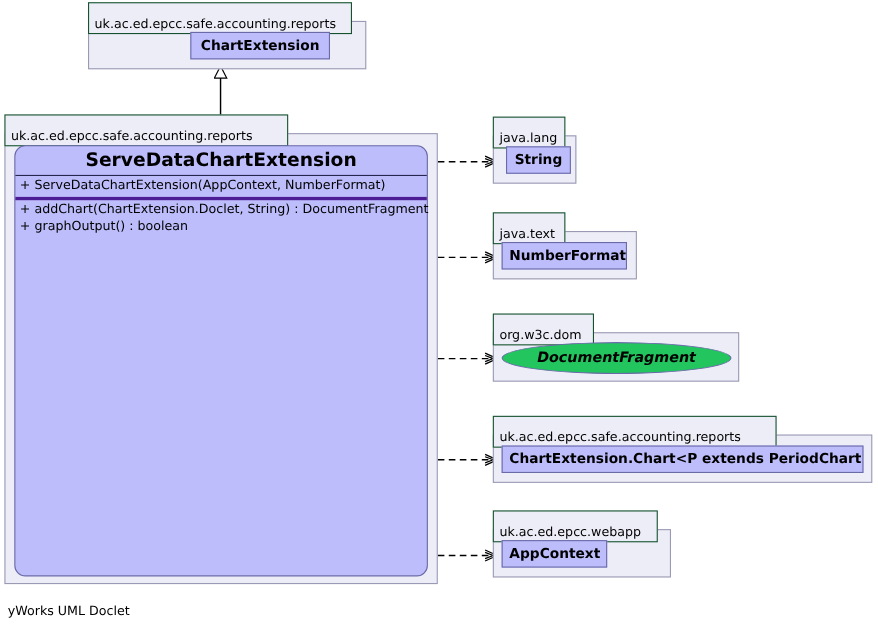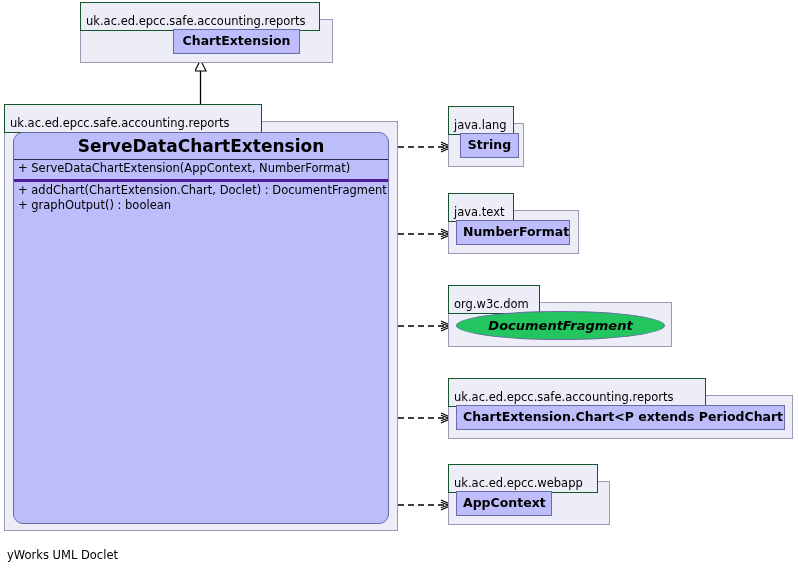--- a/index.html
+++ b/index.html
@@ -175,21 +175,21 @@
   </div>
 
   <div class="pkg" style="left:4px; top:104px; width:394px; height:427px;">
     <div class="pkg-tab" style="width:258px;">uk.ac.ed.epcc.safe.accounting.reports</div>
     <div class="pkg-body" style="top:17px; width:394px; height:410px;"></div>
 
     <div class="node" style="left:9px; top:28px; width:376px; height:392px; display:flex; flex-direction:column;border-radius:10px;">
       <div class="node-title big">ServeDataChartExtension</div>
       <div class="node-compart">+ ServeDataChartExtension(AppContext, NumberFormat)</div>
       <div class="node-compart last" style="flex:1 1 auto; padding-bottom:0;">
-        <div>+ addChart(ChartExtension.Chart, Doclet) : DocumentFragment</div>
+        <div>+ addChart(ChartExtension.Doclet, String) : DocumentFragment</div>
         <div>+ graphOutput() : boolean</div>
       </div>
     </div>
   </div>
 
   <div class="pkg" style="left:448px; top:106px; width:76px; height:61px;">
     <div class="pkg-tab" style="width:66px;">java.lang</div>
     <div class="pkg-body" style="top:17px; width:76px; height:44px;"></div>
     <div class="node" style="left:12px; top:27px; width:59px; height:25px;">
       <div class="node-title small">String</div>

